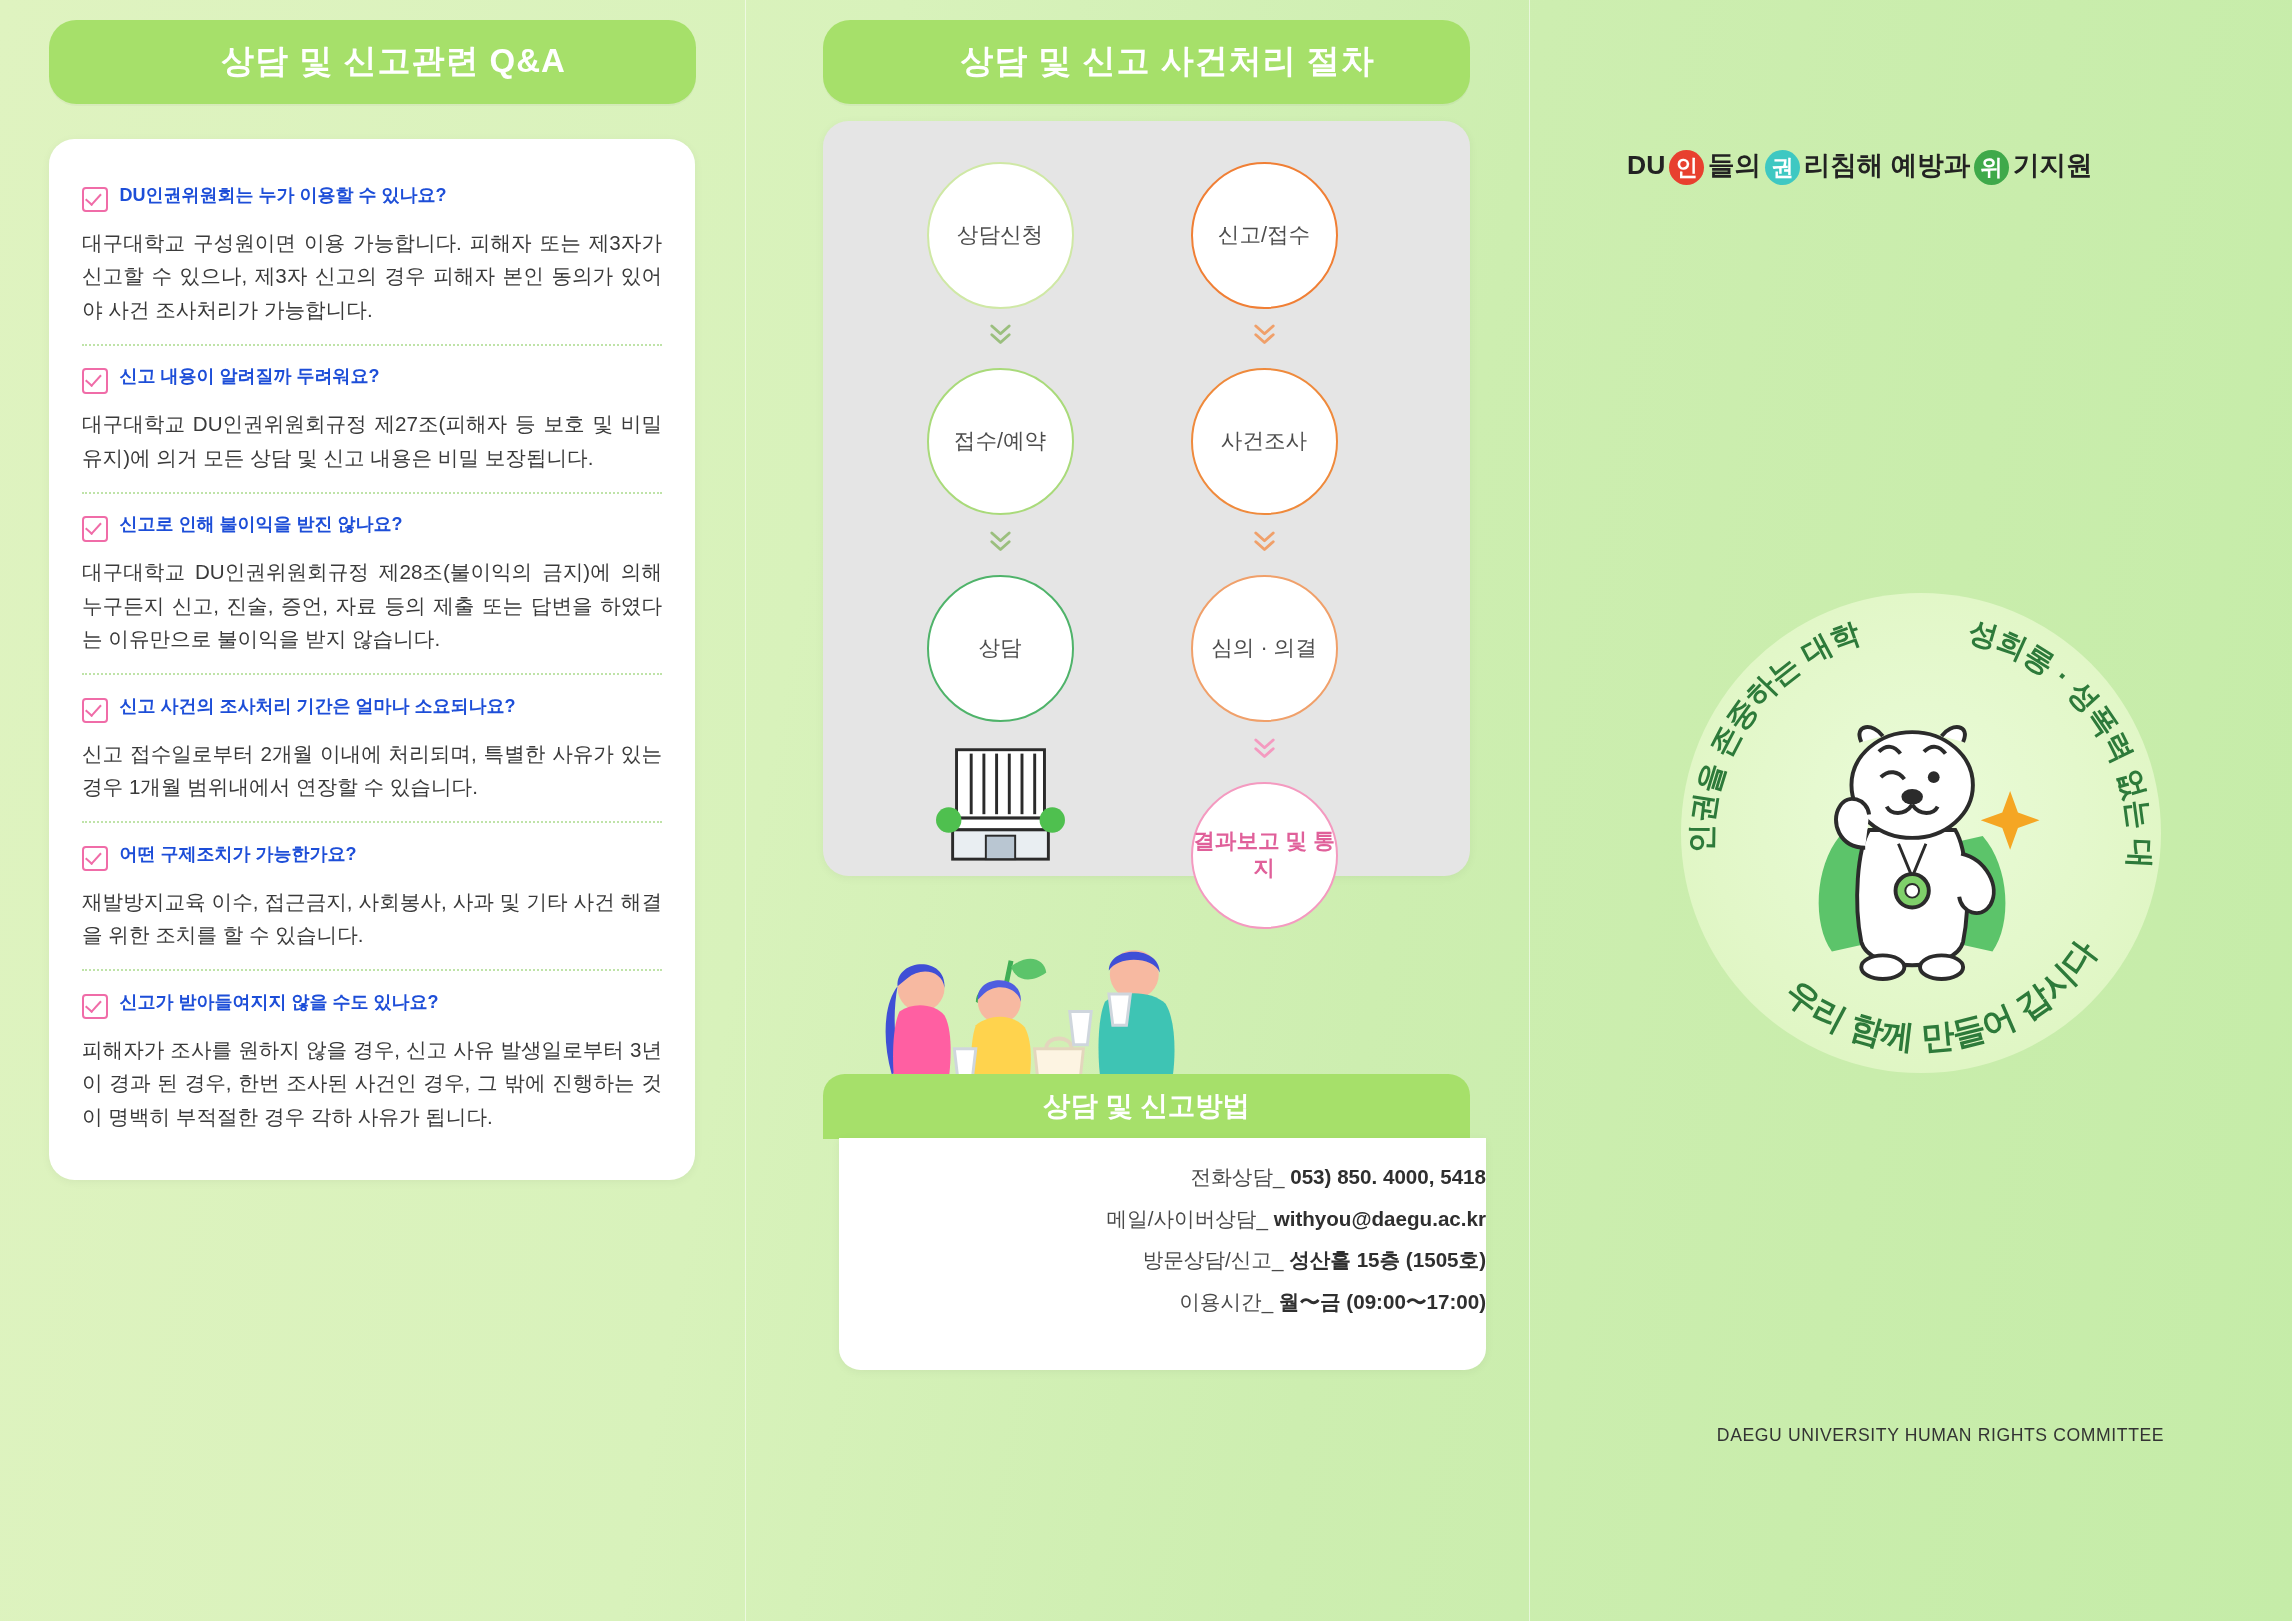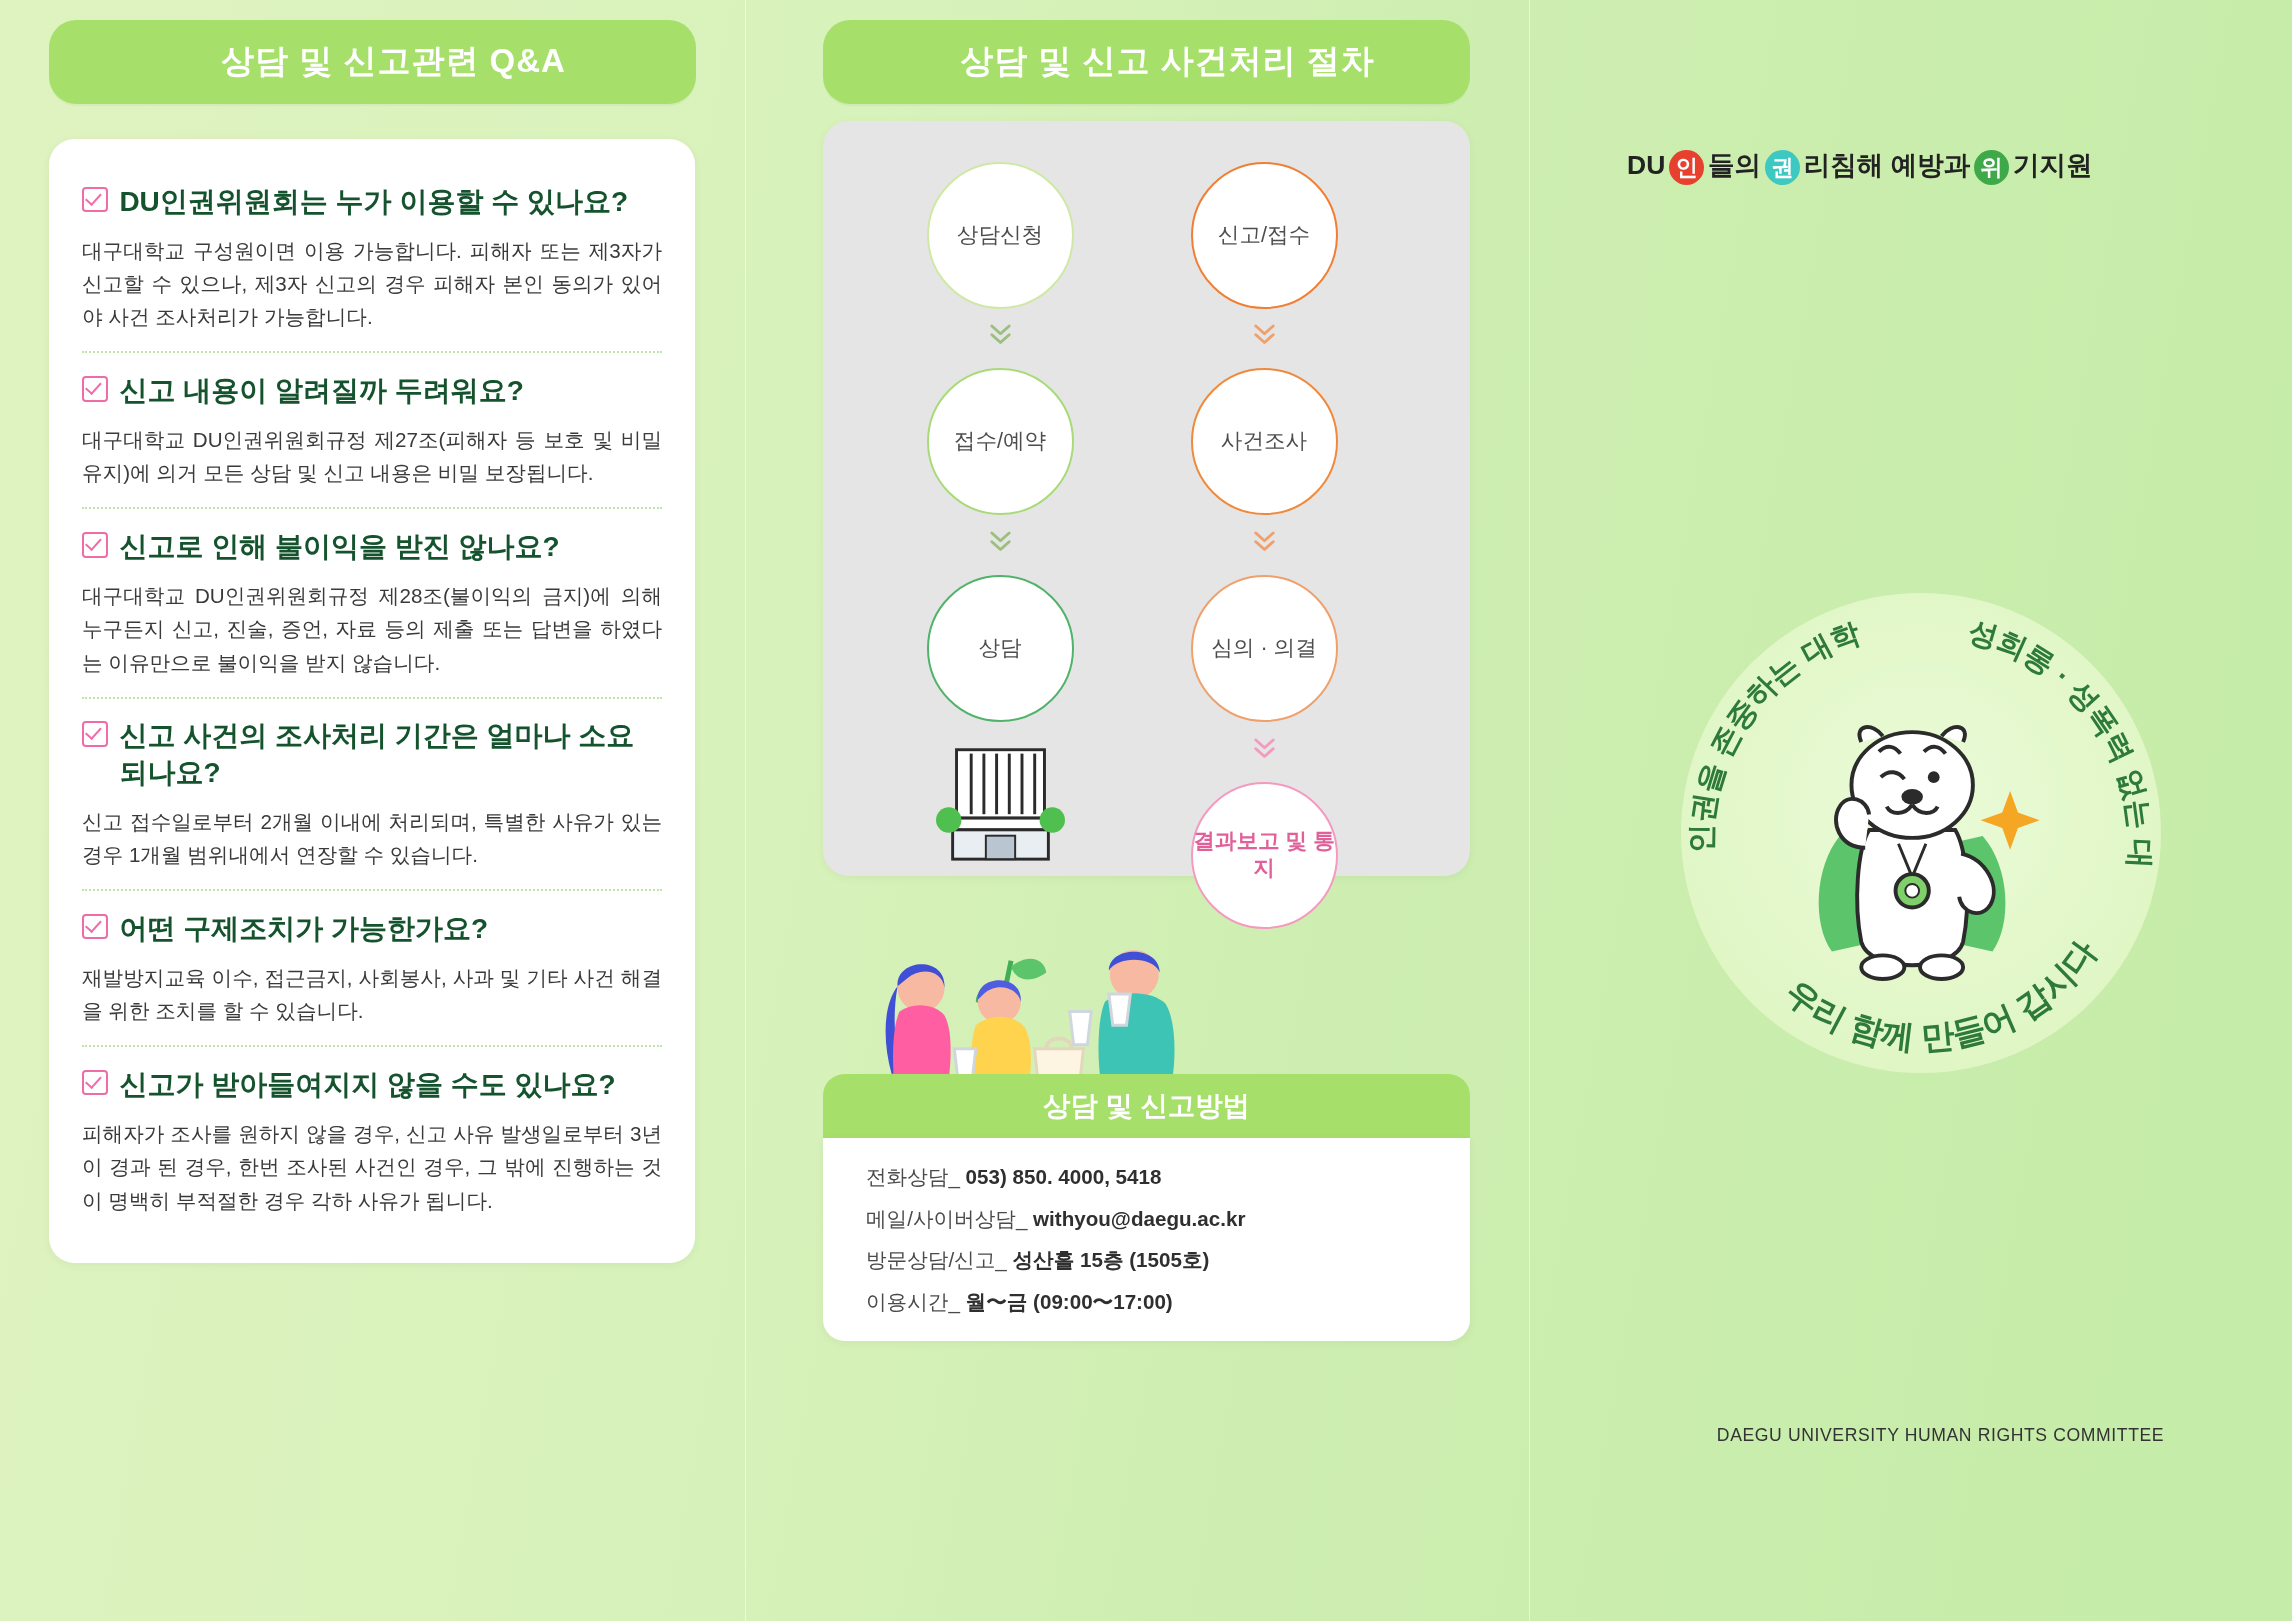--- a/index.html
+++ b/index.html
@@ -34,21 +34,21 @@
   .qa-item:last-child{border-bottom:none;}
   .qa-q{display:flex;align-items:flex-start;gap:11.8px;margin-bottom:13.7px;}
   .chk{
     flex:0 0 auto;width:21.6px;height:21.6px;border:2px solid #f06ca8;border-radius:3.9px;
     position:relative;margin-top:2.9px;background:#fff;
   }
   .chk:after{
     content:"";position:absolute;left:4.9px;top:1px;width:6.9px;height:12.7px;
     border:solid #f06ca8;border-width:0 2.9px 2.9px 0;transform:rotate(42deg);
   }
-  .qa-q-text{color:#14532d;font-size:28px;font-weight:bold;line-height:1.3;}
+  .qa-q-text{color:#1d4ed8;font-size:18px;font-weight:bold;line-height:1.3;}
   .qa-a{font-size:20.6px;line-height:1.62;color:#3a3a3a;text-align:justify;}
 
   
   #panel-mid{position:absolute;left:823px;top:19.6px;width:647px;height:1568px;}
   #flow-card{
     margin-top:17px;background:#e5e5e5;border-radius:25.5px;
     height:755px;position:relative;box-shadow:0 2px 9.8px rgba(0,0,0,.05);
   }
   .flow-col{position:absolute;top:41px;width:216px;}
   .flow-col.left{left:69px;}
@@ -73,24 +73,24 @@
   .arrow.or{color:#f0a06a;}
   .bldg{width:147px;margin:15.7px auto 0 auto;}
 
   #contact-hdr{
     position:absolute;left:0;top:1054px;width:100%;
     background:#a6e06a;border-radius:21.6px 21.6px 0 0;height:65px;
     display:flex;align-items:center;justify-content:center;
     color:#fff;font-size:27.4px;font-weight:bold;
   }
   #contact-card{
-    position:absolute;left:0;top:1118px;width:100%;height:203px;
+    position:absolute;left:16px;top:1118px;width:100%;height:232px;
     background:#fff;border-radius:0 0 21.6px 21.6px;
     box-shadow:0 2px 9.8px rgba(0,0,0,.05);
-    padding:25.5px 0 0 0;box-sizing:border-box;
+    padding:25.5px 0 0 0;box-sizing:border-box;text-align:right;
   }
   .ct-line{font-size:20.6px;margin:0 0 13.7px 43px;color:#2f2f2f;}
   .ct-line b{font-weight:bold;}
   .ct-lab{color:#4a4a4a;}
 
   
   #people{position:absolute;left:29px;top:882px;width:412px;height:225px;}
 
   
   #panel-right{position:absolute;left:1568px;top:0;width:686px;height:1621px;}

